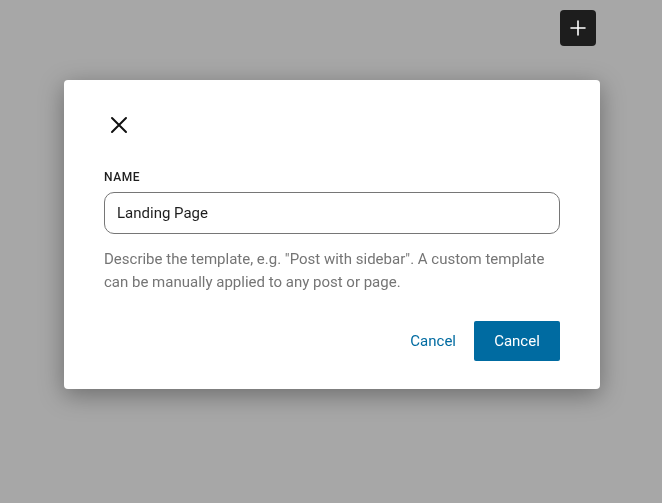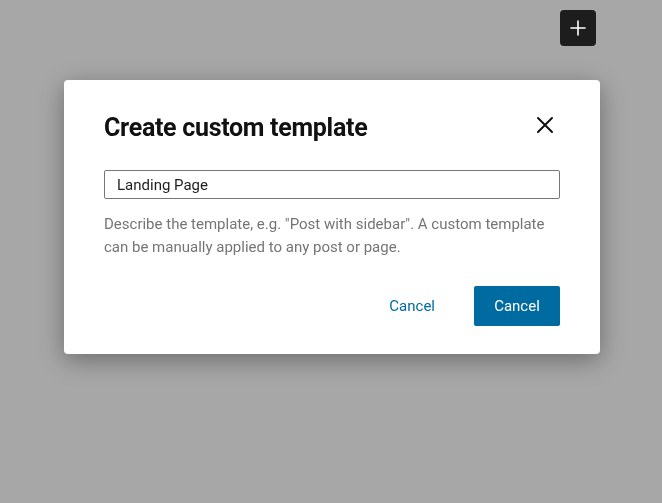--- a/index.html
+++ b/index.html
@@ -66,43 +66,43 @@
     font-size: 12px;
     font-weight: 500;
     letter-spacing: 0.6px;
     color: #1e1e1e;
     margin-bottom: 8px;
   }
 
   .text-input {
     width: 100%;
     box-sizing: border-box;
-    height: 29px;
+    height: 42px;
     border: 1px solid #767676;
-    border-radius: 2px;
+    border-radius: 10px;
     padding: 0 12px;
     font-size: 15px;
     color: #1e1e1e;
     outline: none;
     font-family: inherit;
   }
 
   .help-text {
     margin-top: 14px;
     font-size: 15px;
     line-height: 1.5;
     color: #757575;
   }
 
   .modal-footer {
     margin-top: 28px;
     display: flex;
     justify-content: flex-end;
     align-items: flex-start;
-    gap: 23px;
+    gap: 2px;
   }
 
   .btn {
     height: 40px;
     display: inline-flex;
     align-items: center;
     justify-content: center;
     font-size: 15px;
     border-radius: 2px;
     cursor: pointer;
@@ -126,30 +126,30 @@
 <div class="add-btn" title="Add">
   <span>
     <svg width="20" height="20" viewBox="0 0 20 20" fill="none">
       <path d="M10 3v14M3 10h14" stroke="#ffffff" stroke-width="1.6" stroke-linecap="round"></path>
     </svg>
   </span>
 </div>
 
 <div class="modal">
   <div class="modal-header">
-    <h1 class="modal-title">Create custom template</h1>
     <div class="close-btn" title="Close">
       <span>
         <svg width="22" height="22" viewBox="0 0 22 22" fill="none">
           <path d="M4 4l14 14M18 4L4 18" stroke="#111111" stroke-width="2" stroke-linecap="round"></path>
         </svg>
       </span>
     </div>
   </div>
 
+  <div class="field-label">NAME</div>
   <input type="text" class="text-input" value="Landing Page" style="">
 
   <div class="help-text">Describe the template, e.g. "Post with sidebar". A custom template can be manually applied to any post or page.</div>
 
   <div class="modal-footer">
     <button class="btn btn-link">Cancel</button>
     <button class="btn btn-primary">Cancel</button>
   </div>
 </div>
 

